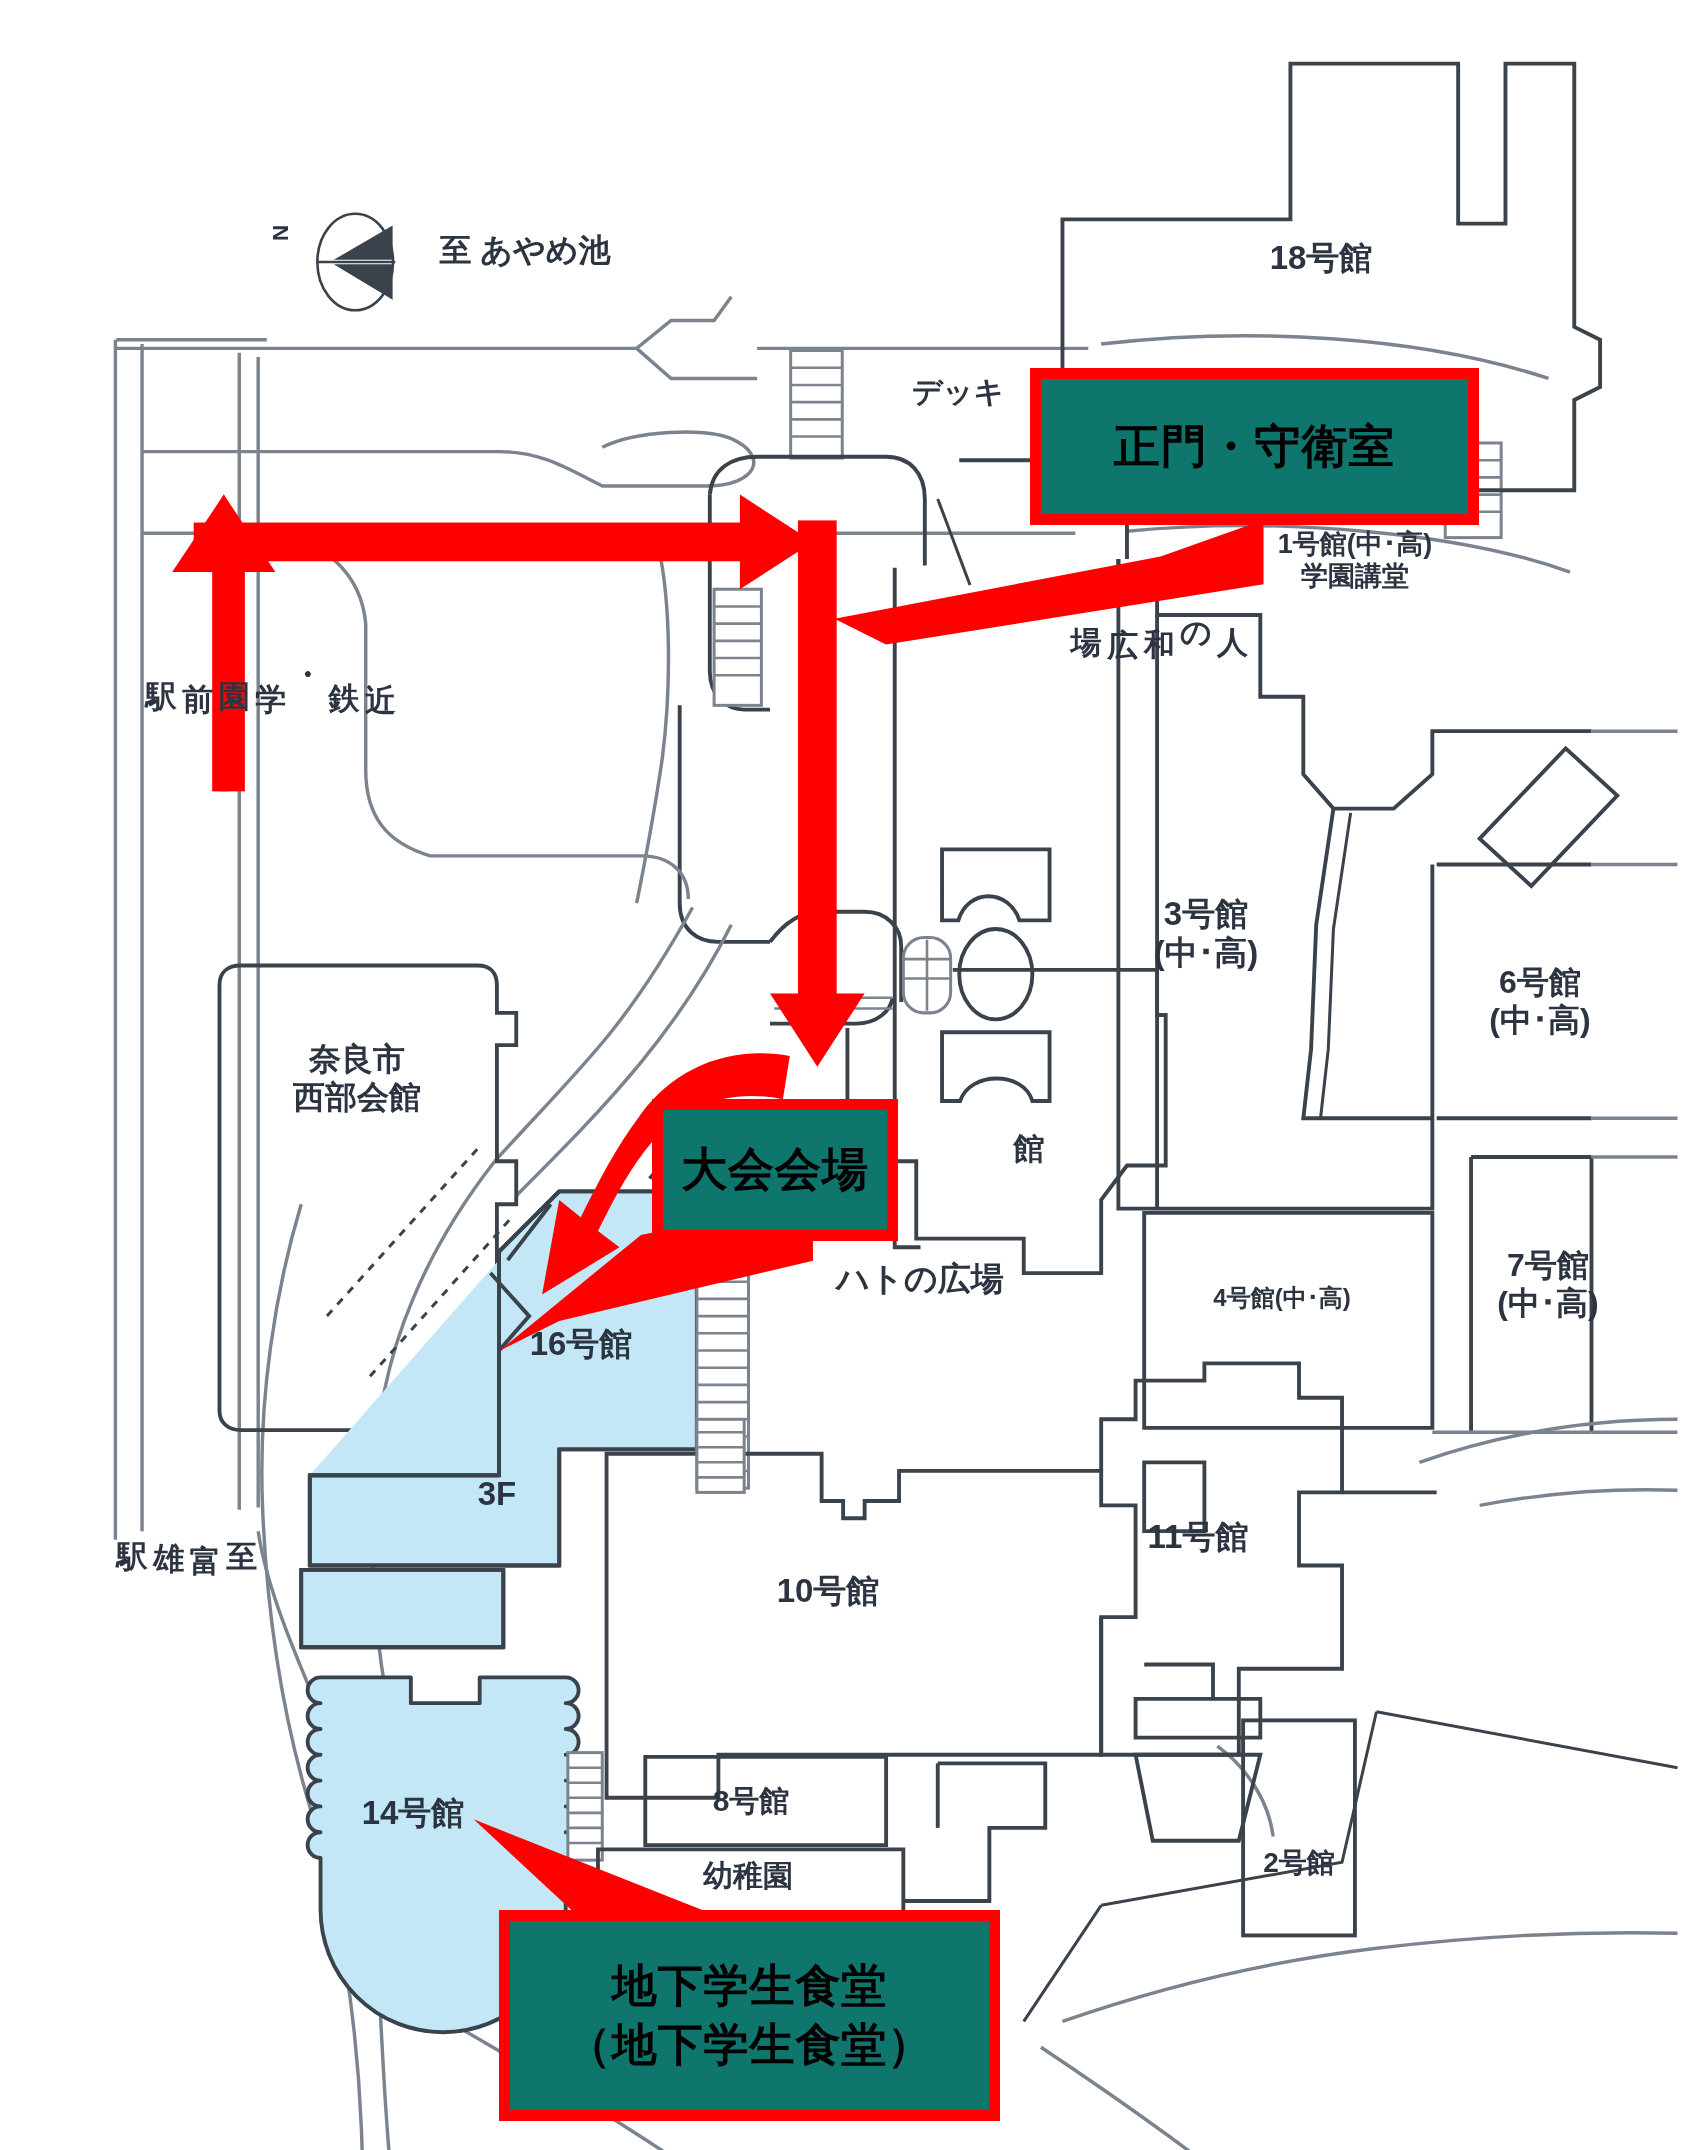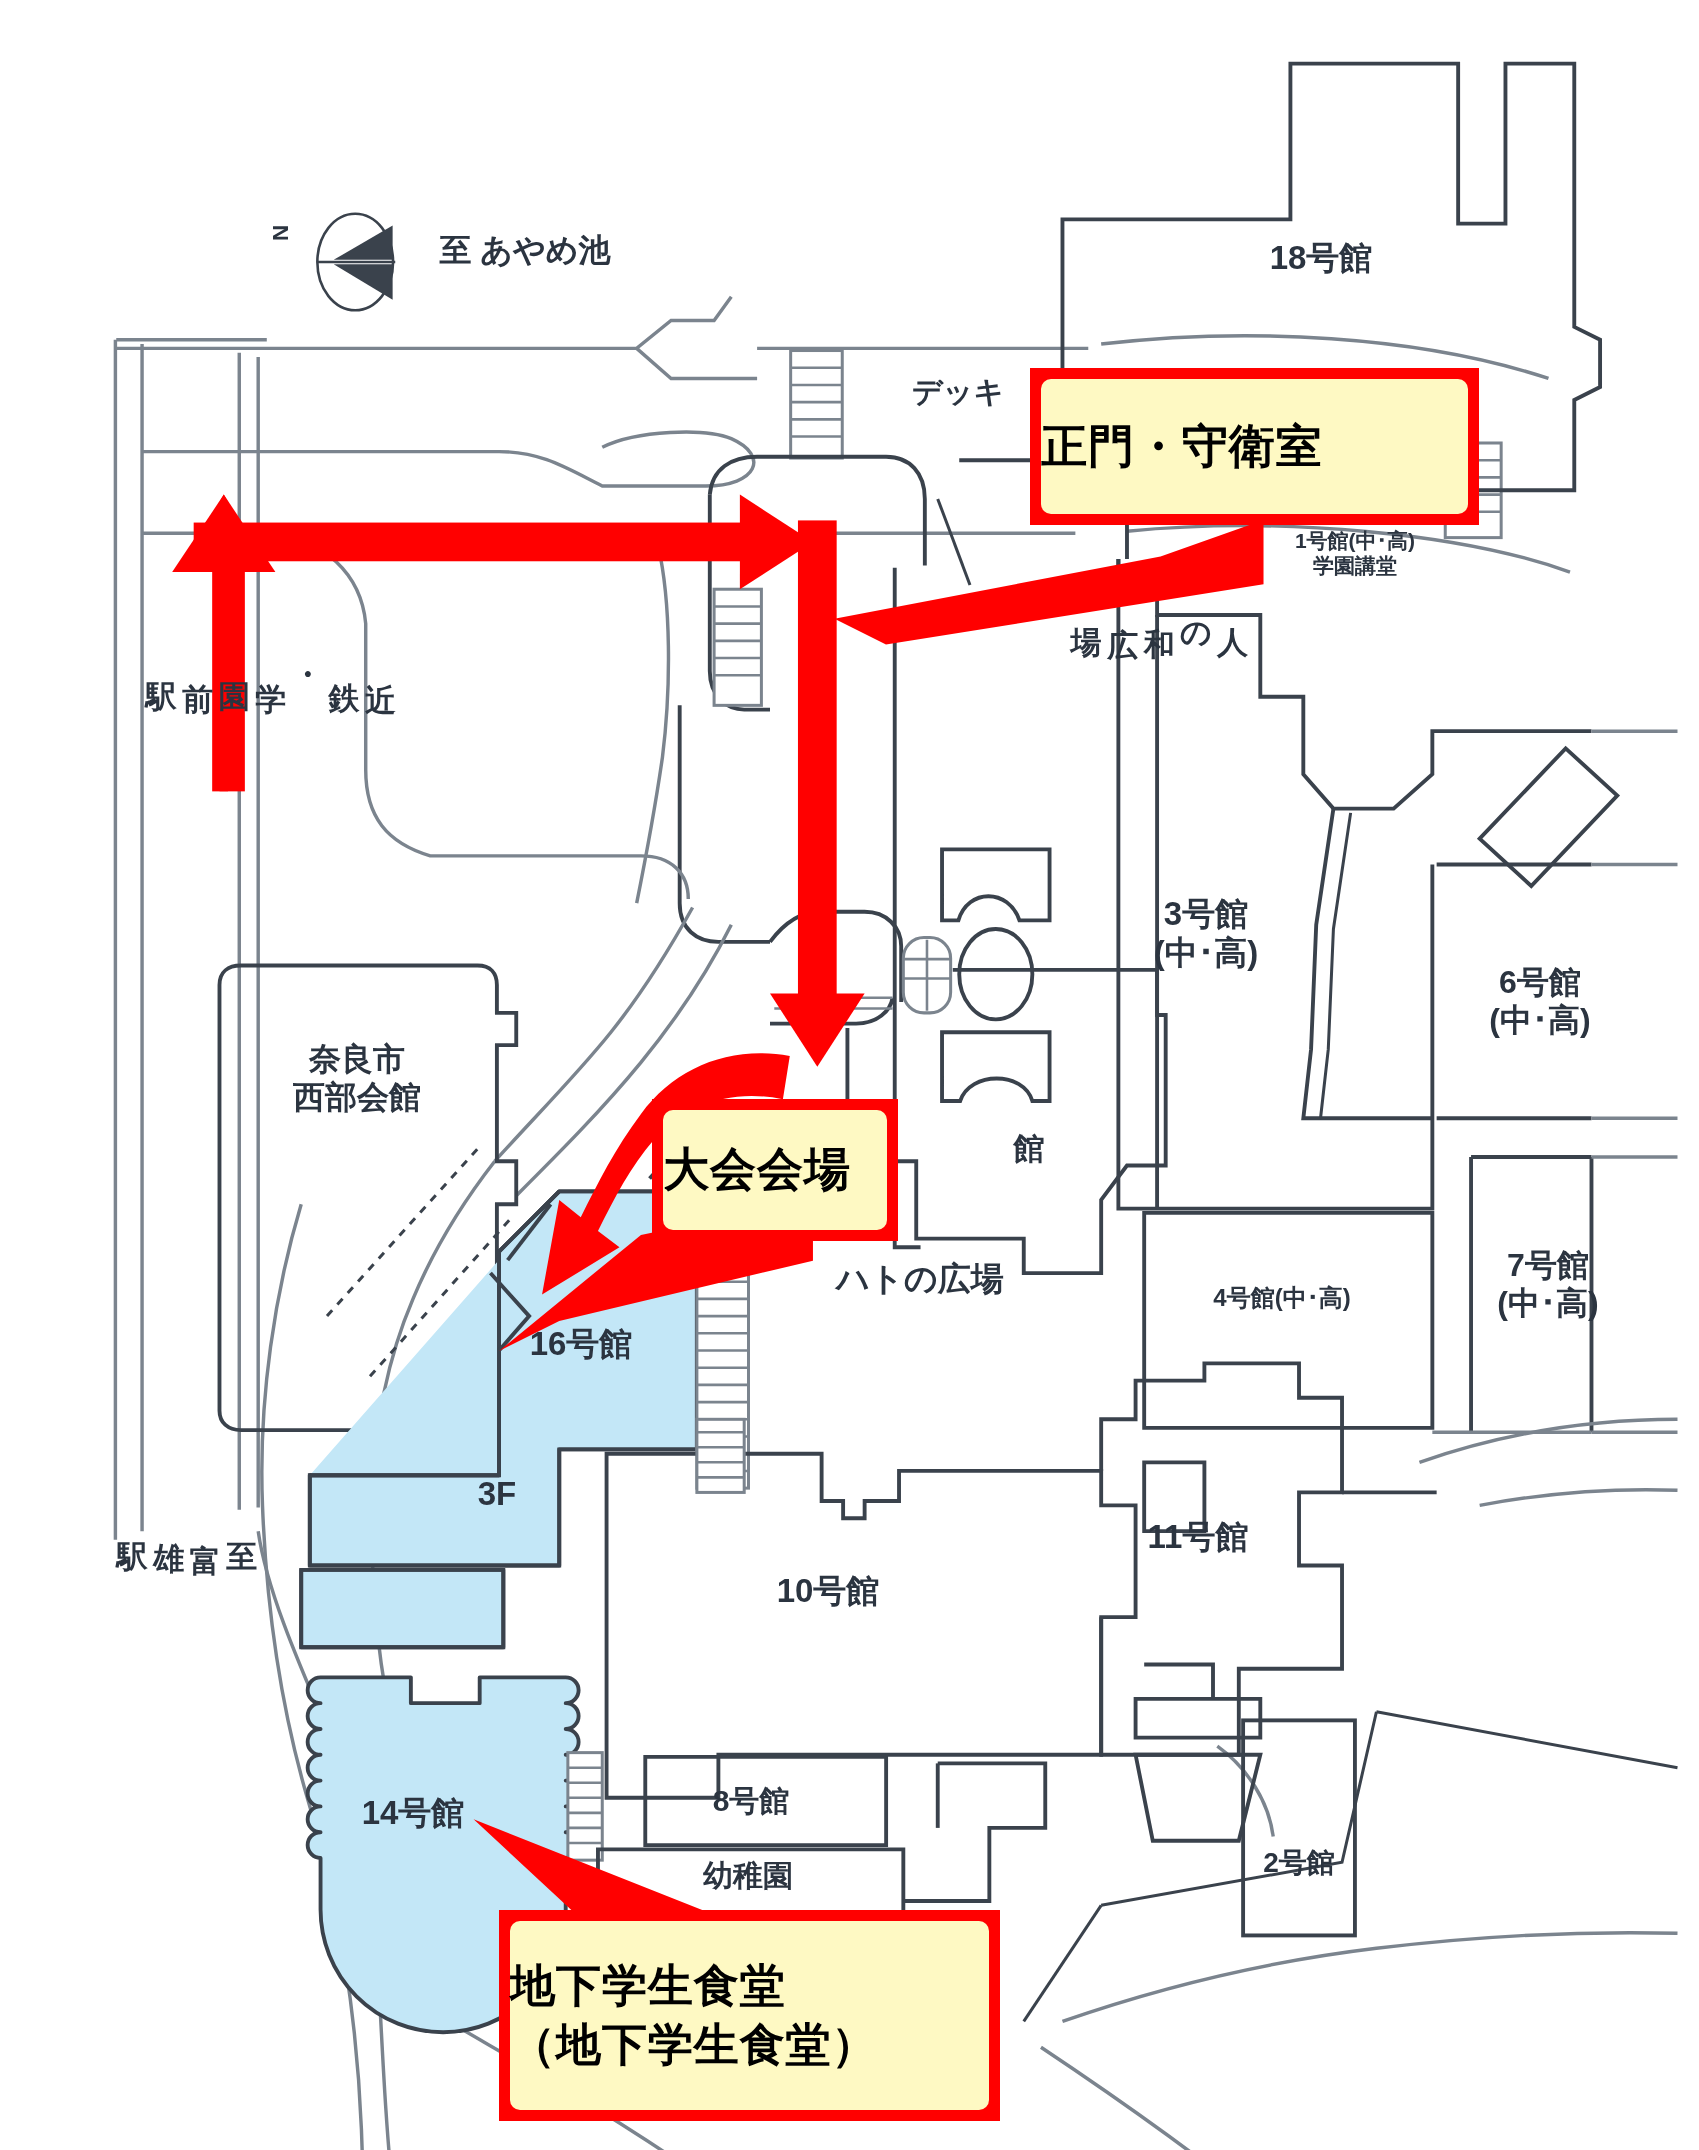--- a/index.html
+++ b/index.html
@@ -8,23 +8,23 @@
   #mapsvg{position:absolute;left:0;top:0;width:1700px;height:2301px;}
 
   .lbl{position:absolute;color:#2b3440;font-weight:700;white-space:pre;line-height:1.18;
        font-family:"Liberation Sans","DejaVu Sans",sans-serif;}
   .lbl.c{text-align:center;transform:translateX(-50%);}
   .lbl.vert{writing-mode:vertical-rl;text-orientation:upright;text-align:left;
             transform:none;letter-spacing:0.10em;}
 
   
   .callout{position:absolute;background:#ff0000;padding:11.2px;box-sizing:border-box;}
-  .callout .inner{background:#fef9c3;width:100%;height:100%;display:flex;
-                  flex-direction:column;align-items:flex-start;justify-content:center;
-                  box-sizing:border-box;border-radius:10px;}
+  .callout .inner{background:#0f766e;width:100%;height:100%;display:flex;
+                  flex-direction:column;align-items:center;justify-content:center;
+                  box-sizing:border-box;}
   .callout .inner span{color:#000000;font-weight:700;white-space:nowrap;
                        letter-spacing:0.02em;line-height:1.3;}
   .ptr{position:absolute;}
 </style>
 </head>
 <body>
 
 <div id="root">
 
   <svg id="mapsvg" viewBox="0 0 3952 5350">
@@ -300,21 +300,21 @@
 場</div>
 
   <div class="lbl c" style="left:920px;top:1260px;font-size:33px;">ハトの広場</div>
 
   <div class="lbl c" style="left:748px;top:1858px;font-size:30px;">幼稚園</div>
 
   <div class="lbl c" style="left:770px;top:2052px;font-size:30px;">幼稚園</div>
 
   <div class="lbl c" style="left:1321px;top:239px;font-size:33px;">18号館</div>
 
-  <div class="lbl c" style="left:1355px;top:529px;font-size:21px;">1号館(中･高)
+  <div class="lbl c" style="left:1355px;top:529px;font-size:27px;">1号館(中･高)
 学園講堂</div>
 
   <div class="lbl c" style="left:1206px;top:895px;font-size:33px;">3号館
 (中･高)</div>
 
   <div class="lbl c" style="left:1540px;top:964px;font-size:32px;">6号館
 (中･高)</div>
 
   <div class="lbl c" style="left:1282px;top:1284px;font-size:24px;">4号館(中･高)</div>
 

